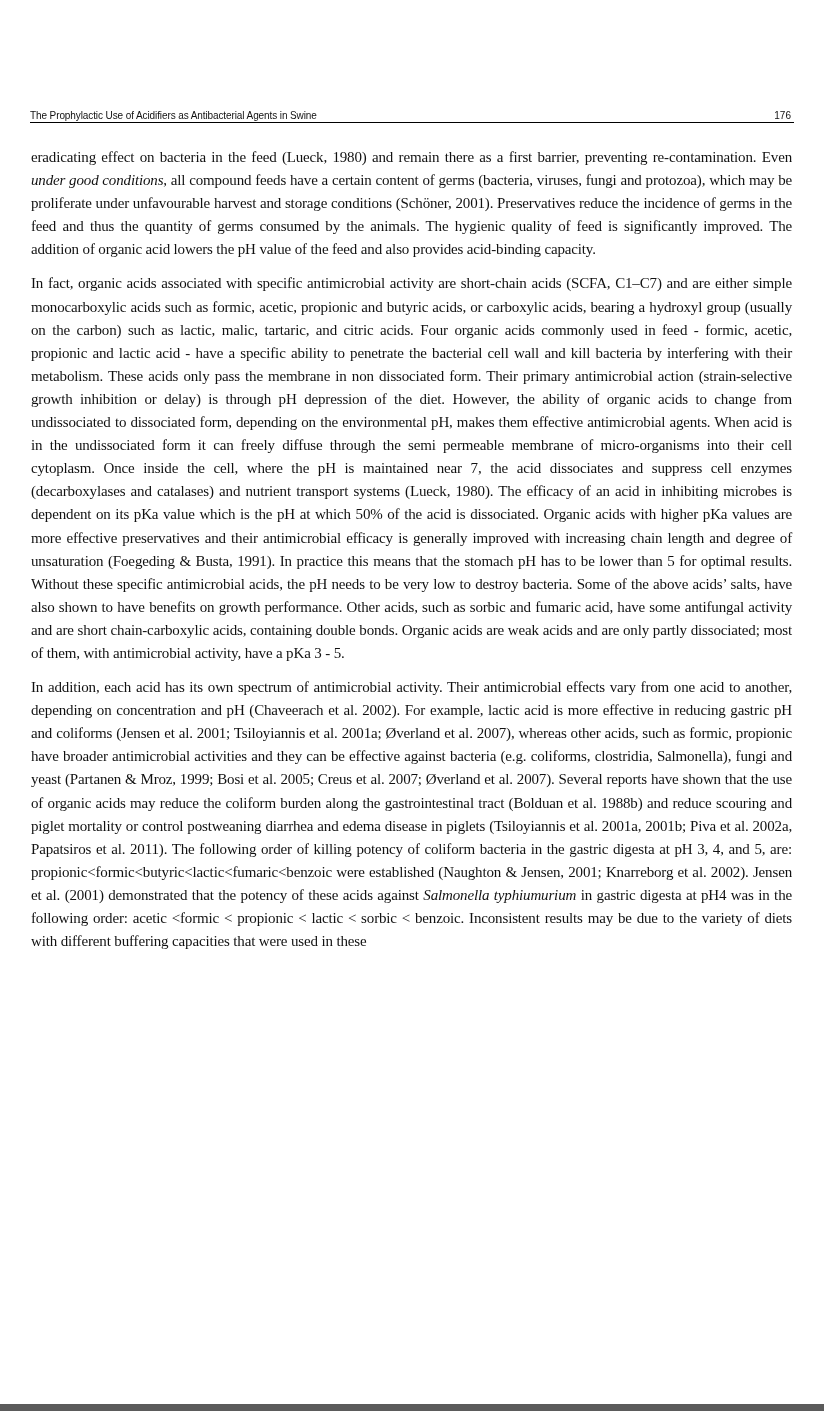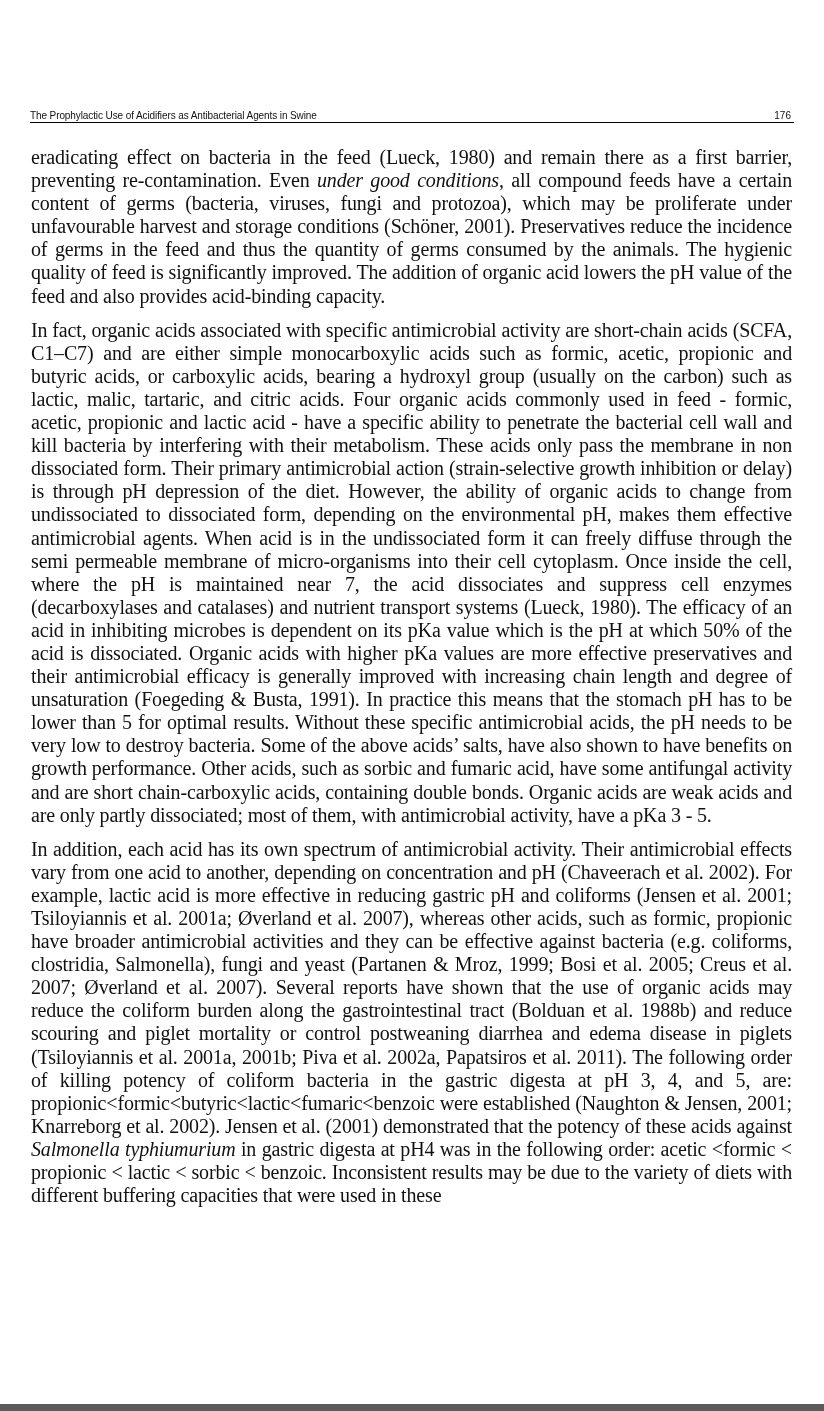--- a/index.html
+++ b/index.html
@@ -37,21 +37,21 @@
     box-sizing: border-box;
   }
   .running-header .title { letter-spacing: -0.1px; }
   .running-header .pnum { padding-right: 3px; }
   .body-text {
     position: absolute;
     left: 31px;
     top: 146px;
     width: 761px;
     font-family: "Liberation Serif", serif;
-    font-size: 20px;
+    font-size: 15px;
     line-height: 23.1px;
     color: #111;
     text-align: justify;
     letter-spacing: -0.15px;
   }
   .body-text p {
     margin: 0 0 11px 0;
   }
   .body-text em { font-style: italic; }
   .bottom-bar {

